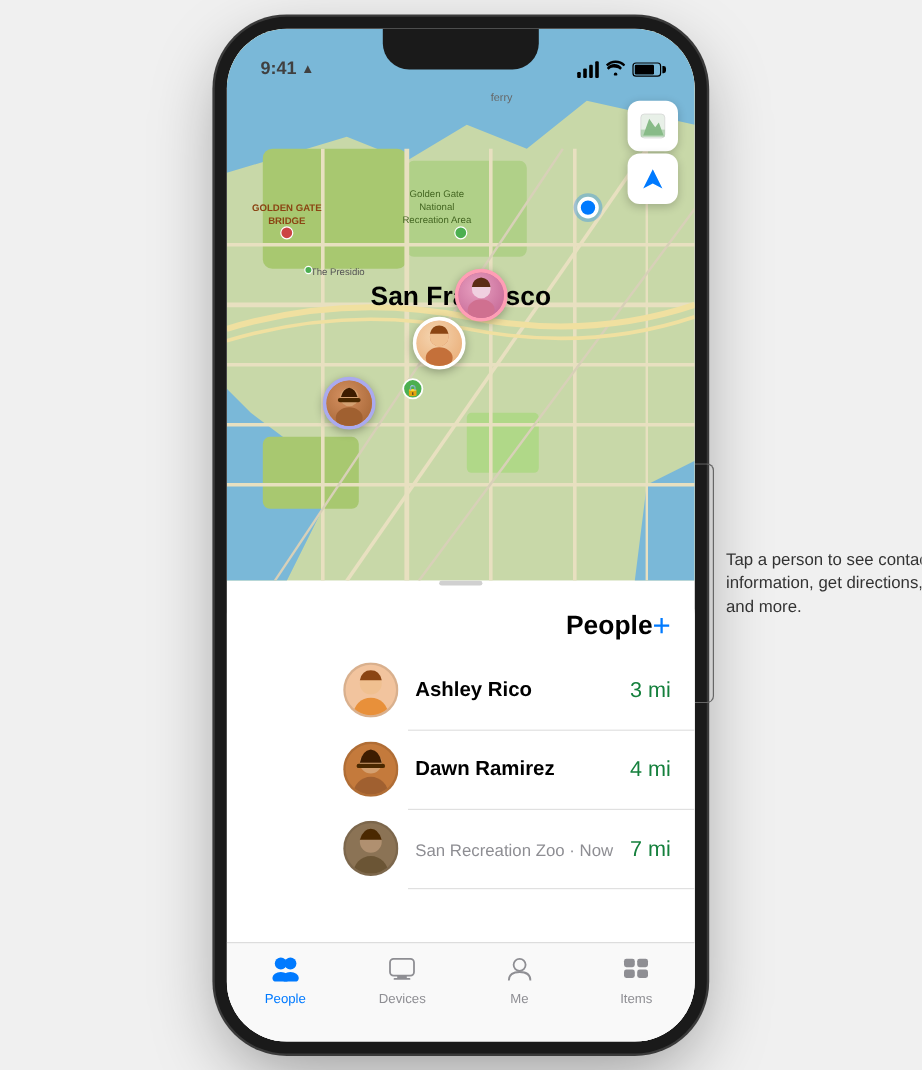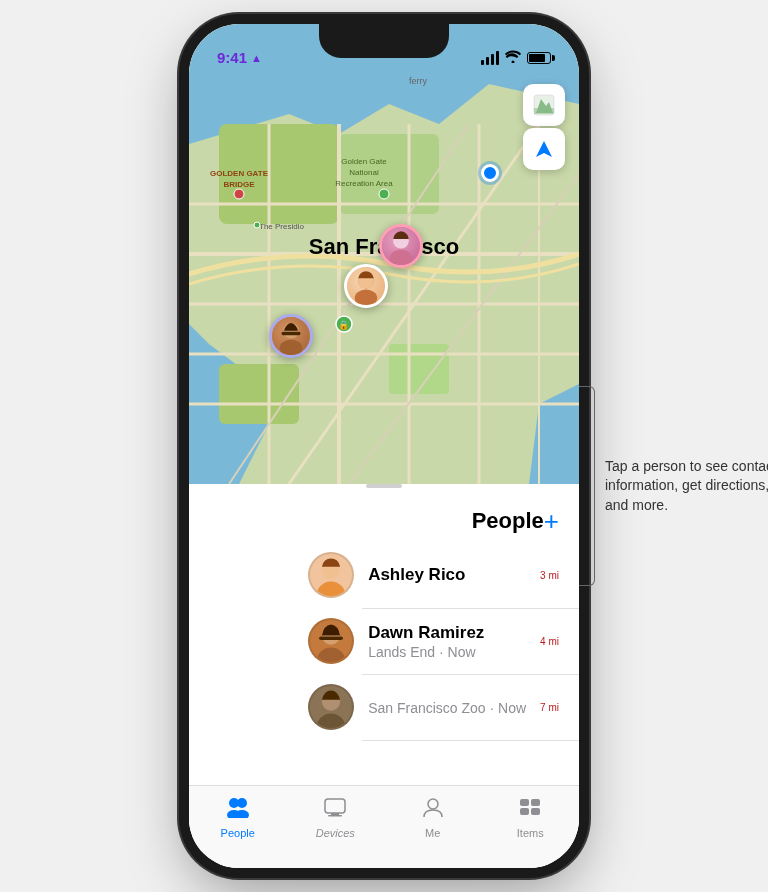--- a/index.html
+++ b/index.html
@@ -42,21 +42,21 @@
       height: 50px;
       z-index: 99;
       display: flex;
       align-items: flex-end;
       justify-content: space-between;
       padding: 0 28px 8px 28px;
     }
     .status-time {
       font-size: 15px;
       font-weight: 600;
-      color: #6d28d9;
+      color: #404040;
       display: flex;
       align-items: center;
       gap: 2px;
     }
     .status-icons {
       display: flex;
       align-items: center;
       gap: 6px;
     }
     .signal-bars {
@@ -283,22 +283,22 @@
       font-size: 17px;
       font-weight: 600;
       color: #000;
     }
     .person-location {
       font-size: 14px;
       color: #8e8e93;
       margin-top: 1px;
     }
     .person-distance {
-      font-size: 10px;
-      color: #b91c1c;
+      font-size: 18px;
+      color: #15803d;
     }
 
     
     .tab-bar {
       position: absolute;
       bottom: 0;
       left: 0;
       right: 0;
       height: 83px;
       background: #f9f9f9;
@@ -523,35 +523,34 @@
           <div class="person-avatar" style="background: #c47a3c;">
             <svg width="46" height="46" viewBox="0 0 46 46">
               <circle cx="23" cy="46" r="16" fill="#a06030"></circle>
               <circle cx="23" cy="17" r="10" fill="#d4a070"></circle>
               <path d="M13 17 Q15 6 23 5 Q31 6 33 17" fill="#3d1c00"></path>
               <rect x="10" y="18" width="26" height="4" rx="2" fill="#4a2800"></rect>
             </svg>
           </div>
           <div class="person-info">
             <div class="person-name">Dawn Ramirez</div>
-            <div class="person-location">Lands End · Now</div>
           </div>
           <div class="person-distance">4 mi</div>
         </div>
 
         <div class="person-item">
           <div class="person-avatar" style="background: #8B7355;">
             <svg width="46" height="46" viewBox="0 0 46 46">
               <circle cx="23" cy="46" r="16" fill="#6B5535"></circle>
               <circle cx="23" cy="17" r="10" fill="#b09070"></circle>
               <path d="M13 15 Q16 5 23 5 Q30 5 33 15" fill="#4a2800"></path>
             </svg>
           </div>
           <div class="person-info">
-            <div class="person-location">San Francisco Zoo · Now</div>
+            <div class="person-location">San Recreation Zoo · Now</div>
           </div>
           <div class="person-distance">7 mi</div>
         </div>
 
       </div>
 
       <div class="tab-bar">
         <div class="tab-item tab-active">
           <div class="tab-icon">
             <svg width="26" height="22" viewBox="0 0 26 22">
@@ -564,21 +563,21 @@
           <div class="tab-label" style="color:#007AFF;">People</div>
         </div>
         <div class="tab-item tab-inactive">
           <div class="tab-icon">
             <svg width="26" height="22" viewBox="0 0 26 22">
               <rect x="3" y="3" width="20" height="14" rx="3" fill="none" stroke="#8e8e93" stroke-width="1.5"></rect>
               <rect x="9" y="17" width="8" height="2" fill="#8e8e93"></rect>
               <rect x="6" y="19" width="14" height="1.5" rx="0.75" fill="#8e8e93"></rect>
             </svg>
           </div>
-          <div class="tab-label" style="color:#8e8e93;font-style:italic;">Devices</div>
+          <div class="tab-label" style="color:#8e8e93;">Devices</div>
         </div>
         <div class="tab-item tab-inactive">
           <div class="tab-icon">
             <svg width="26" height="22" viewBox="0 0 26 22">
               <circle cx="13" cy="8" r="5" fill="none" stroke="#8e8e93" stroke-width="1.5"></circle>
               <path d="M4 21 Q4 14 13 14 Q22 14 22 21" fill="none" stroke="#8e8e93" stroke-width="1.5"></path>
             </svg>
           </div>
           <div class="tab-label" style="color:#8e8e93;">Me</div>
         </div>

